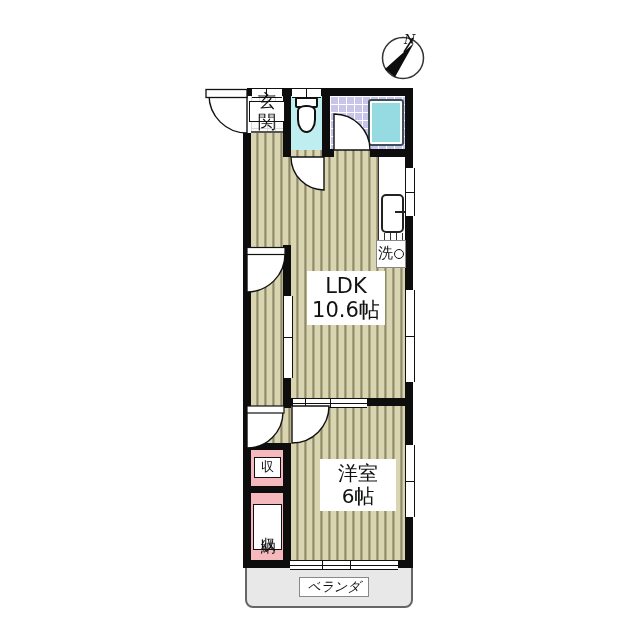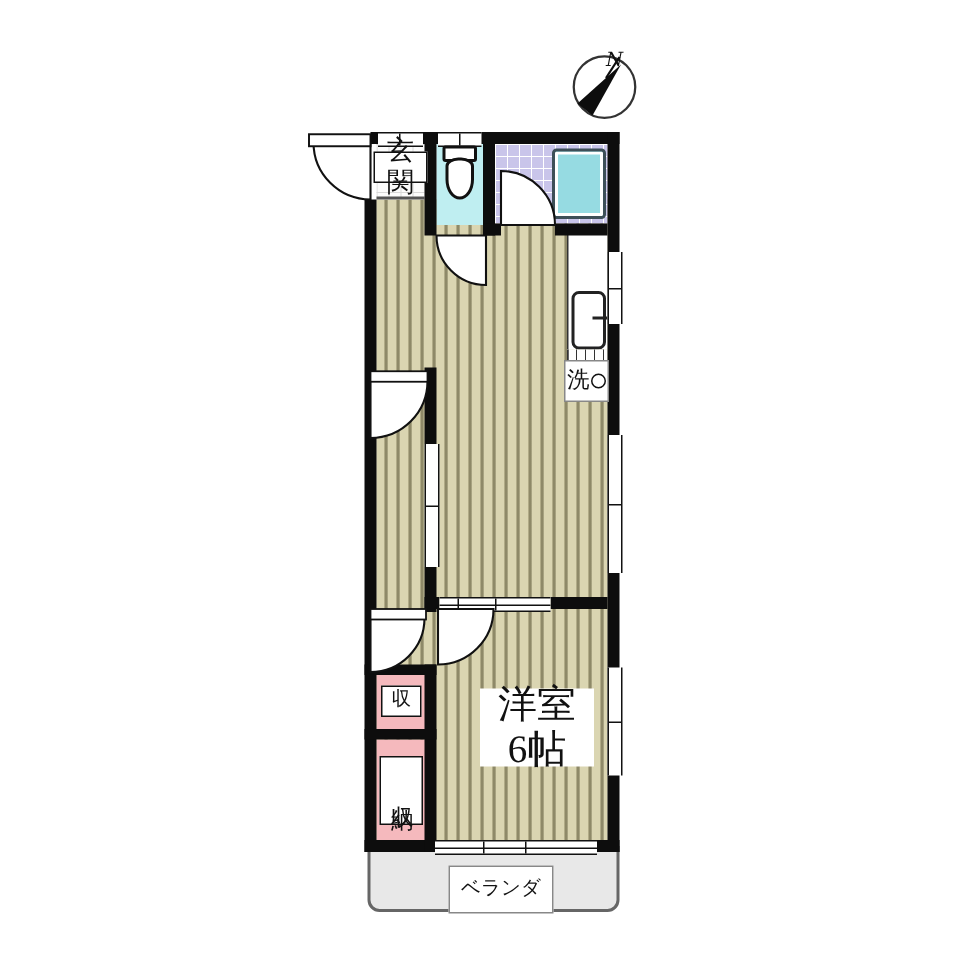--- a/index.html
+++ b/index.html
@@ -132,36 +132,40 @@
     <circle cx="403" cy="58" r="20.5" fill="#ffffff" stroke="#333" stroke-width="1.5"></circle>
     <polygon points="414,43 385,69 395,77" fill="#0d0d0d"></polygon>
     <line x1="404" y1="52" x2="413" y2="38" stroke="#0d0d0d" stroke-width="1.5"></line>
     <text x="404" y="44" font-size="13" font-style="italic" font-family="DejaVu Serif, serif" fill="#111">N</text>
   </svg>
 
   <div class="labelbox bordered" style="left:249px;top:101px;width:36px;height:21px;font-size:18px;">
     <span>玄関</span>
   </div>
 
+  <div class="labelbox" style="left:307px;top:271px;width:78px;height:54px;font-size:21px;flex-direction:column;">
+    <span>LDK</span>
+    <span>10.6帖</span>
+  </div>
 
   <div class="labelbox" style="left:376px;top:240px;width:30px;height:28px;font-size:15px;border:1px solid #888;gap:1px;">
     <span>洗</span>
     <span style="display:inline-block;width:8px;height:8px;border:1.2px solid #111;border-radius:50%;"></span>
   </div>
 
-  <div class="labelbox" style="left:320px;top:459px;width:76px;height:52px;font-size:26px;flex-direction:column;font-family:Liberation Serif, serif;">
+  <div class="labelbox" style="left:320px;top:459px;width:76px;height:52px;font-size:20px;flex-direction:column;">
     <span>洋室</span>
     <span>6帖</span>
   </div>
 
   <div class="labelbox bordered" style="left:254px;top:457px;width:27px;height:21px;font-size:13px;">
     <span>収</span>
   </div>
 
   <div class="labelbox bordered" style="left:253px;top:504px;width:29px;height:46px;font-size:15px;">
     <span class="vtext">収納</span>
   </div>
 
-  <div class="labelbox" style="left:299px;top:577px;width:70px;height:32px;font-size:13px;border:1px solid #888;">
+  <div class="labelbox" style="left:299px;top:577px;width:70px;height:20px;font-size:13px;border:1px solid #888;font-style:italic;">
     <span>ベランダ</span>
   </div>
 
 </div>
 
 </body></html>

